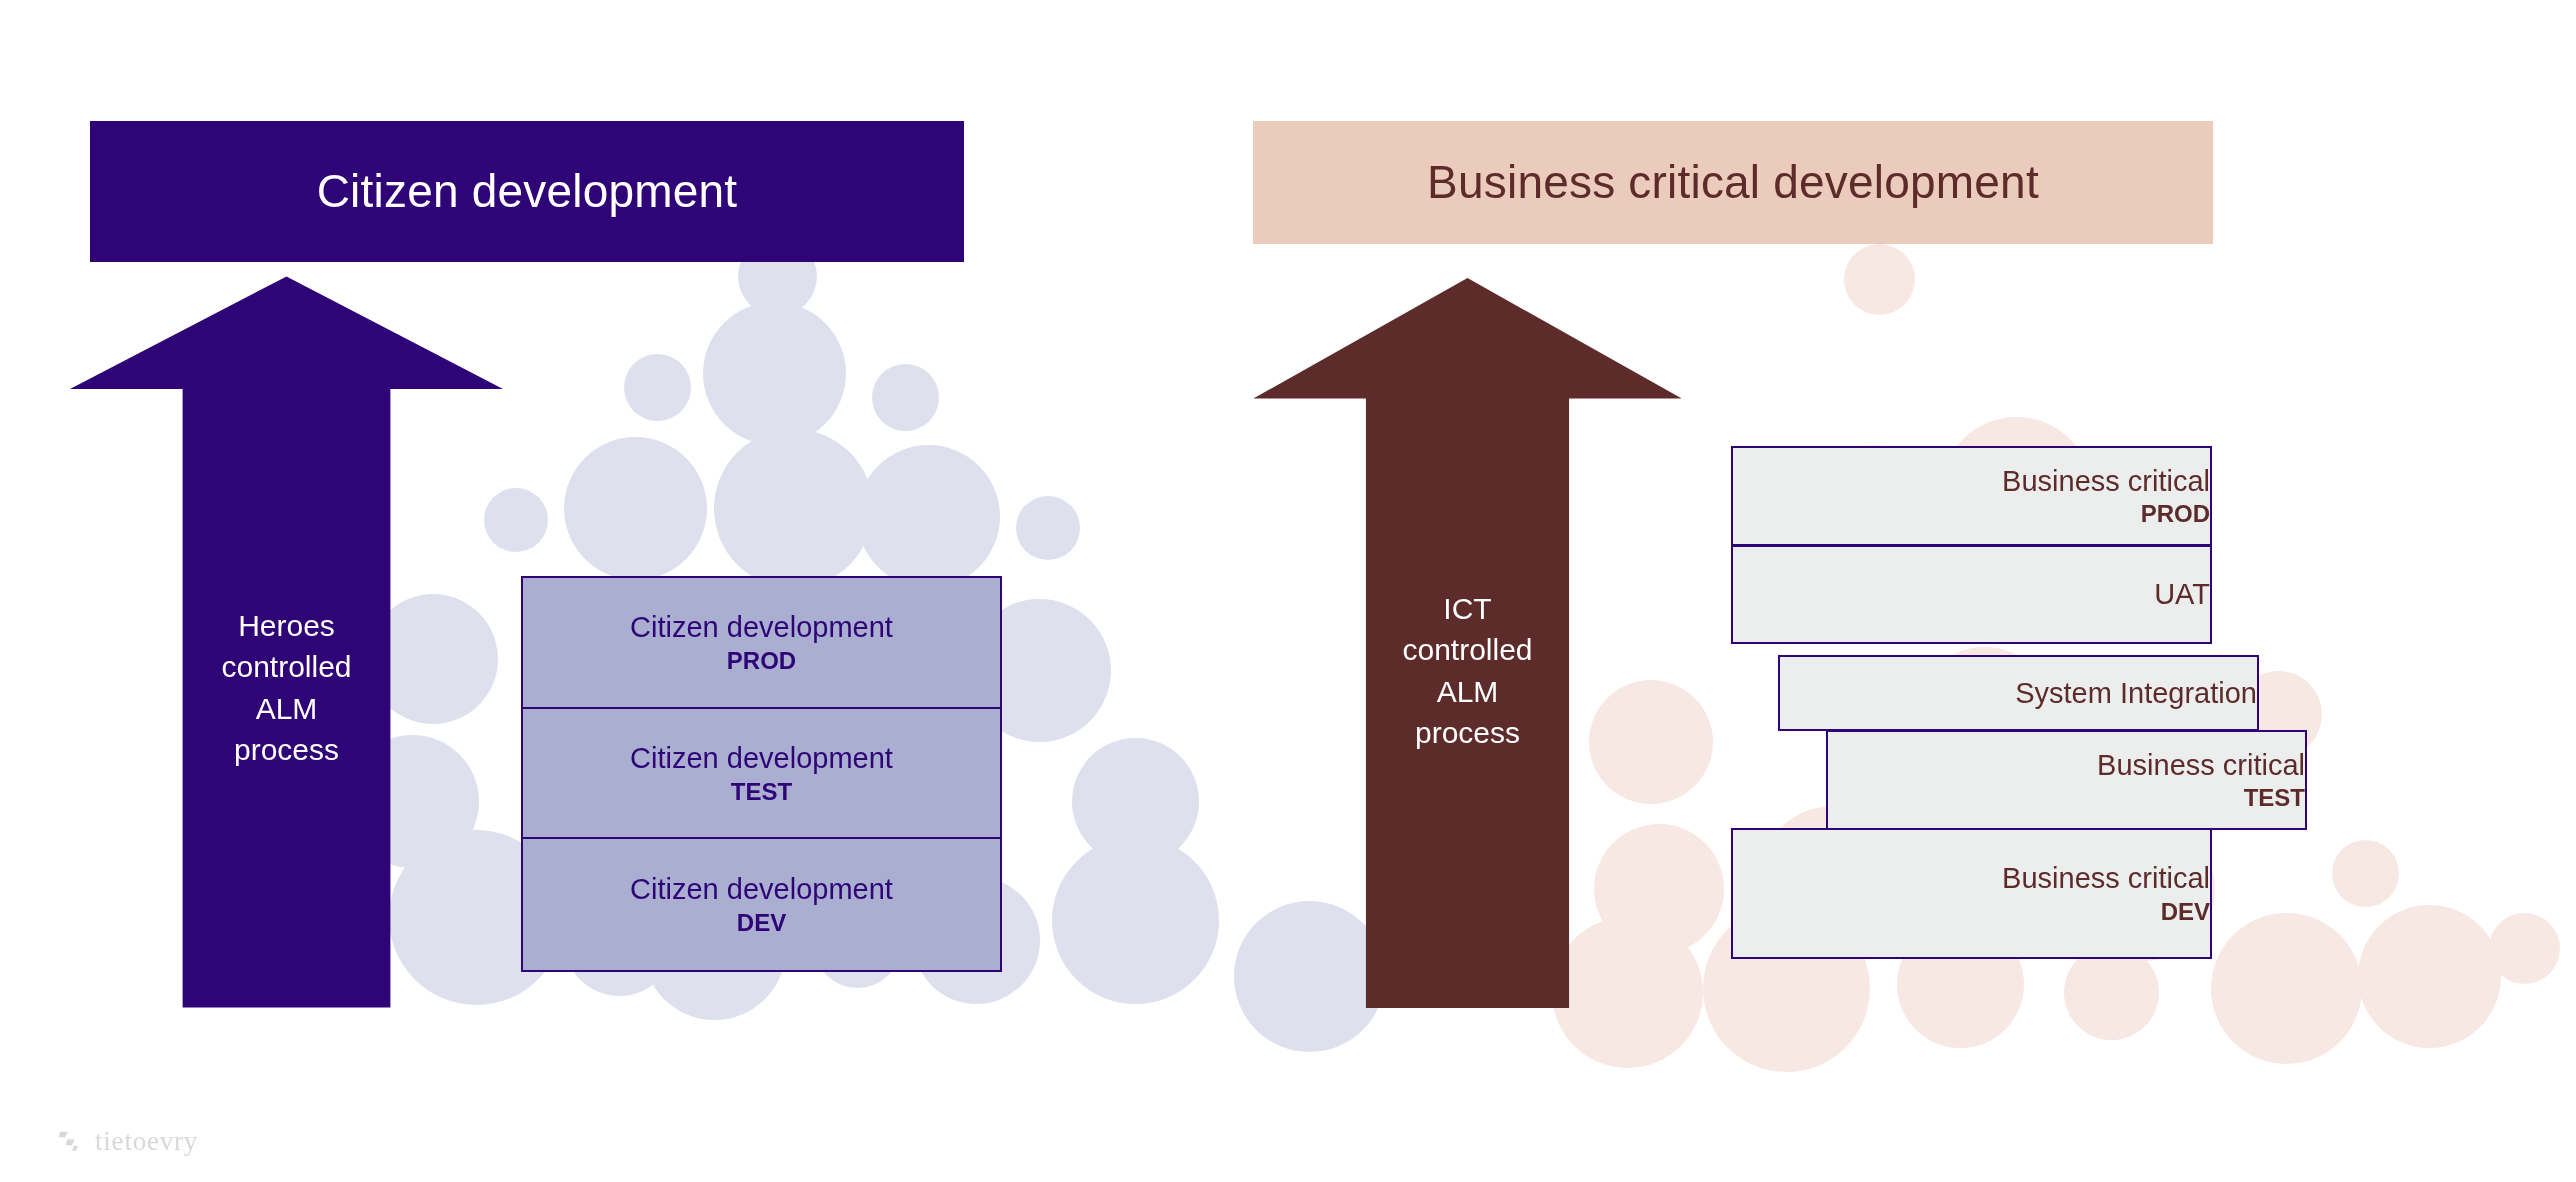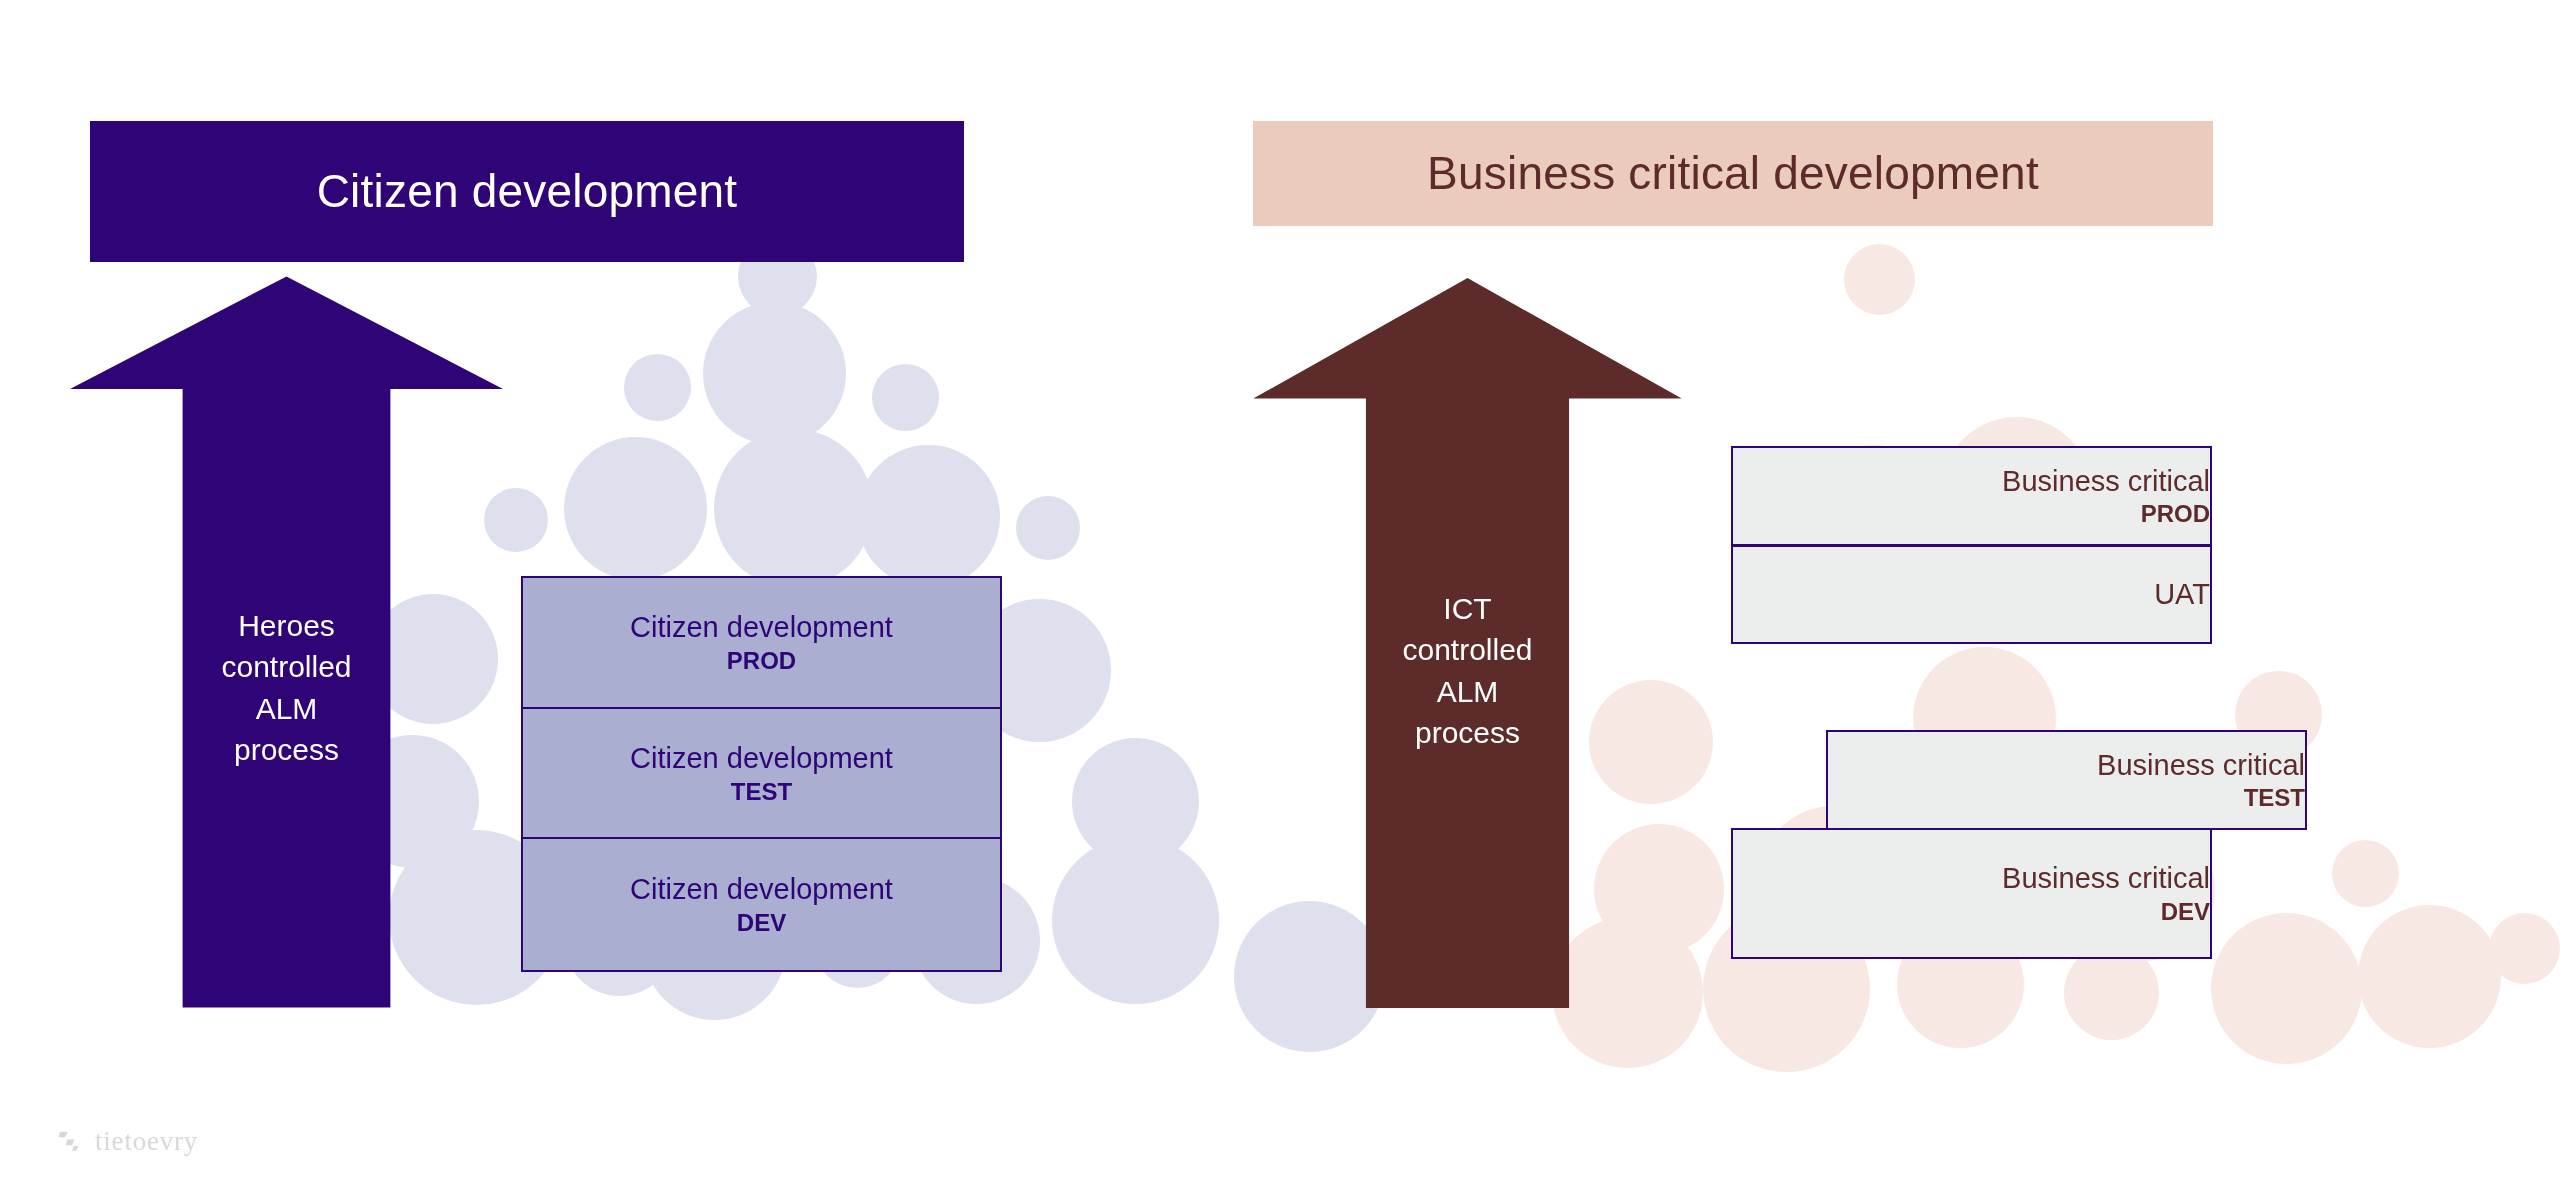--- a/index.html
+++ b/index.html
@@ -50,21 +50,21 @@
     top: 121px;
     width: 874px;
     height: 141px;
     background: #2E0477;
     color: #ffffff;
   }
   #banner-business {
     left: 1253px;
     top: 121px;
     width: 960px;
-    height: 105px;
+    height: 123px;
     background: #EBCCBC;
     color: #5E2B2B;
   }
 
   
   .arrow-wrap {
     position: absolute;
   }
   .arrow-svg {
     position: absolute;
@@ -224,20 +224,23 @@
 process</div>
   </div>
 
   <div class="stack-box box-gray" id="bc-prod">
     <span class="box-line1">Business critical</span>
     <span class="box-line2">PROD</span>
   </div>
   <div class="stack-box box-gray" id="bc-uat">
     <span class="box-single">UAT</span>
   </div>
+  <div class="stack-box box-gray" id="bc-si">
+    <span class="box-single">System Integration</span>
+  </div>
   <div class="stack-box box-gray" id="bc-test">
     <span class="box-line1">Business critical</span>
     <span class="box-line2">TEST</span>
   </div>
   <div class="stack-box box-gray" id="bc-dev">
     <span class="box-line1">Business critical</span>
     <span class="box-line2">DEV</span>
   </div>
 
   <div id="logo">

